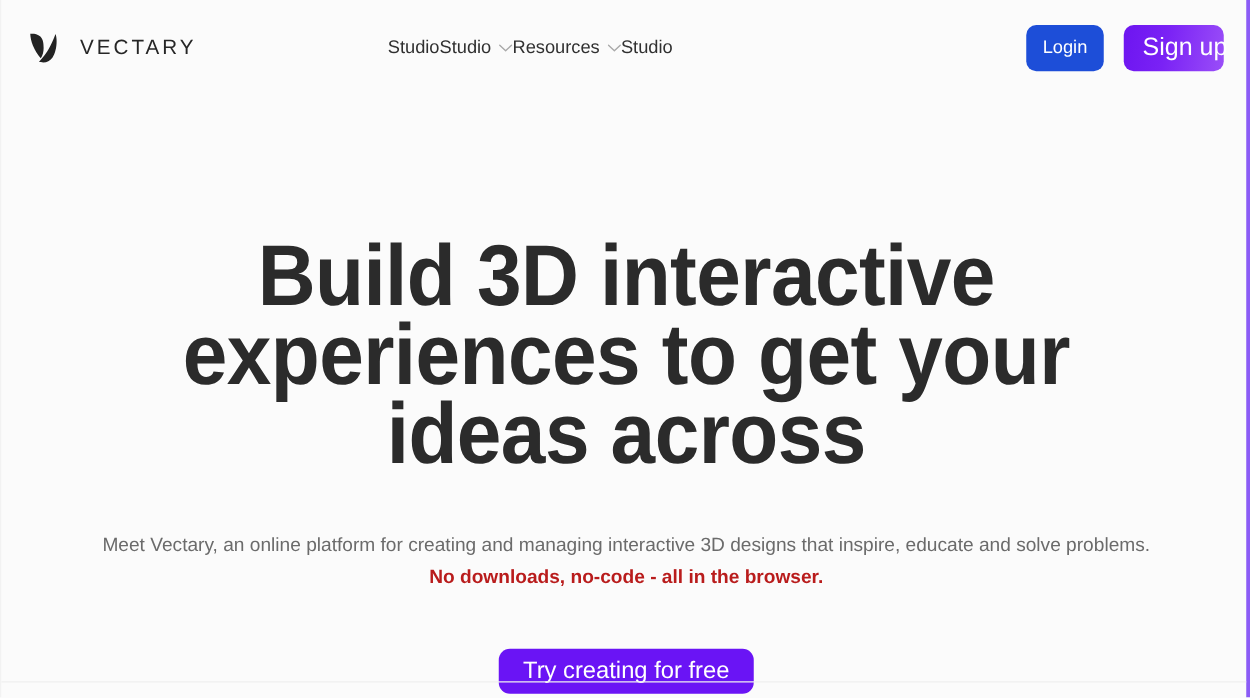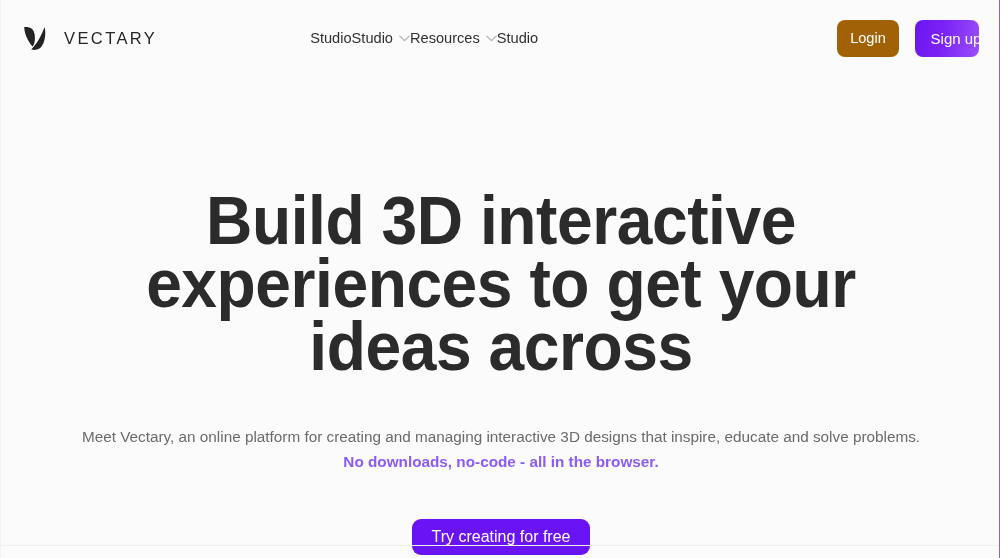--- a/index.html
+++ b/index.html
@@ -14,21 +14,21 @@
     font-family: "Liberation Sans", sans-serif;
     -webkit-font-smoothing: antialiased;
   }
   .page {
     position: relative;
     width: 1000px;
     height: 558px;
     background: #fbfbfb;
     box-sizing: border-box;
     border-left: 1px solid #f2f2f2;
-    border-right: 1px solid #8b5cf6;
+    border-right: 3px solid #8b5cf6;
     overflow: hidden;
   }
 
   
   .header {
     position: absolute;
     top: 0; left: 0;
     width: 1000px;
     height: 76px;
     display: flex;
@@ -89,31 +89,31 @@
     font-family: inherit;
     display: inline-flex;
     align-items: center;
     justify-content: center;
     white-space: nowrap;
   }
   .btn-login {
     width: 62px;
     height: 37px;
     border-radius: 8px;
-    background: #a16207;
+    background: #1d4ed8;
     color: #ffffff;
     font-size: 14.6px;
   }
   .btn-signup {
-    width: 64px;
+    width: 80px;
     height: 37px;
     border-radius: 8px;
     background: linear-gradient(100deg, #6d15f0 0%, #7a22f5 42%, #9a4ef8 100%);
     color: #ffffff;
-    font-size: 15px;
+    font-size: 20px;
     padding-left: 24px;
   }
 
   
   .hero {
     position: absolute;
     top: 93px; left: 0;
     width: 1000px;
     text-align: center;
   }
@@ -136,35 +136,35 @@
     padding-top: 34px;
     font-size: 15.3px;
     line-height: 24px;
     color: #6b6b6b;
     font-weight: 400;
   }
   .sub-strong {
     display: block;
     padding-top: 1px;
     font-weight: 700;
-    color: #8b5cf6;
+    color: #b91c1c;
   }
 
   .cta-wrap {
     padding-top: 32px;
     display: flex;
     justify-content: center;
   }
   .btn-cta {
     height: 36px;
     padding: 0 19px;
     border-radius: 9px;
     background: #6a14f5;
     color: #ffffff;
-    font-size: 16px;
+    font-size: 19px;
   }
 
   .bottom-edge {
     position: absolute;
     left: 0;
     bottom: 12px;
     width: 1000px;
     height: 1px;
     background: #f0f0f0;
   }

